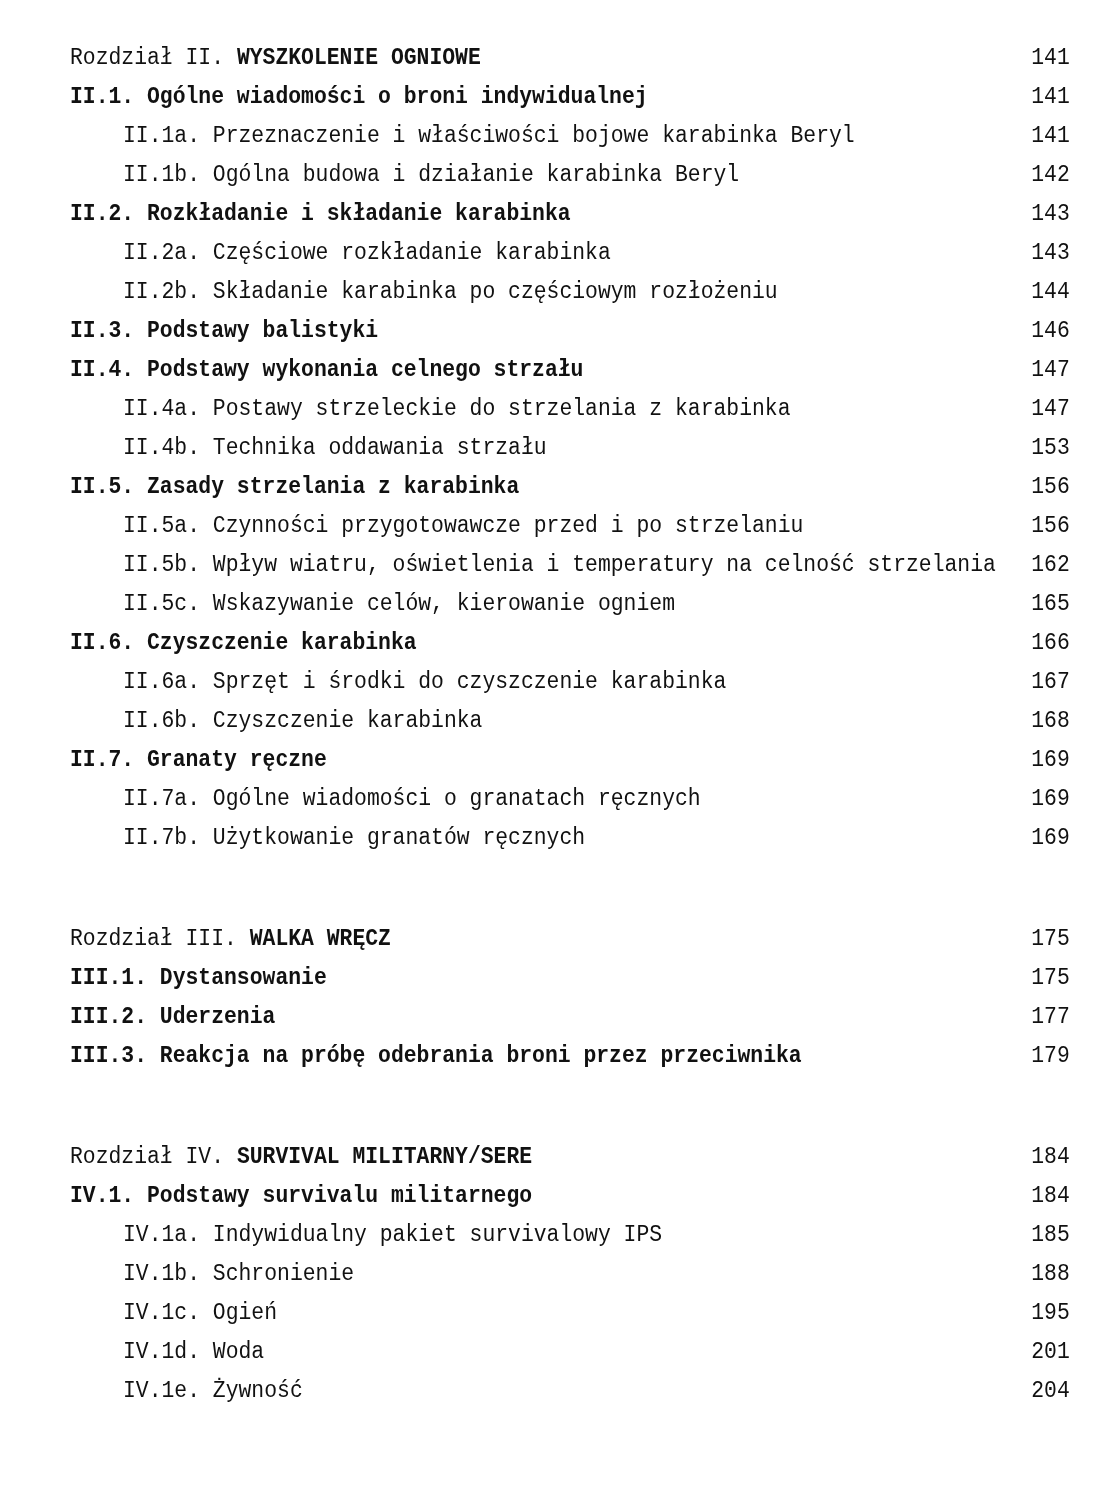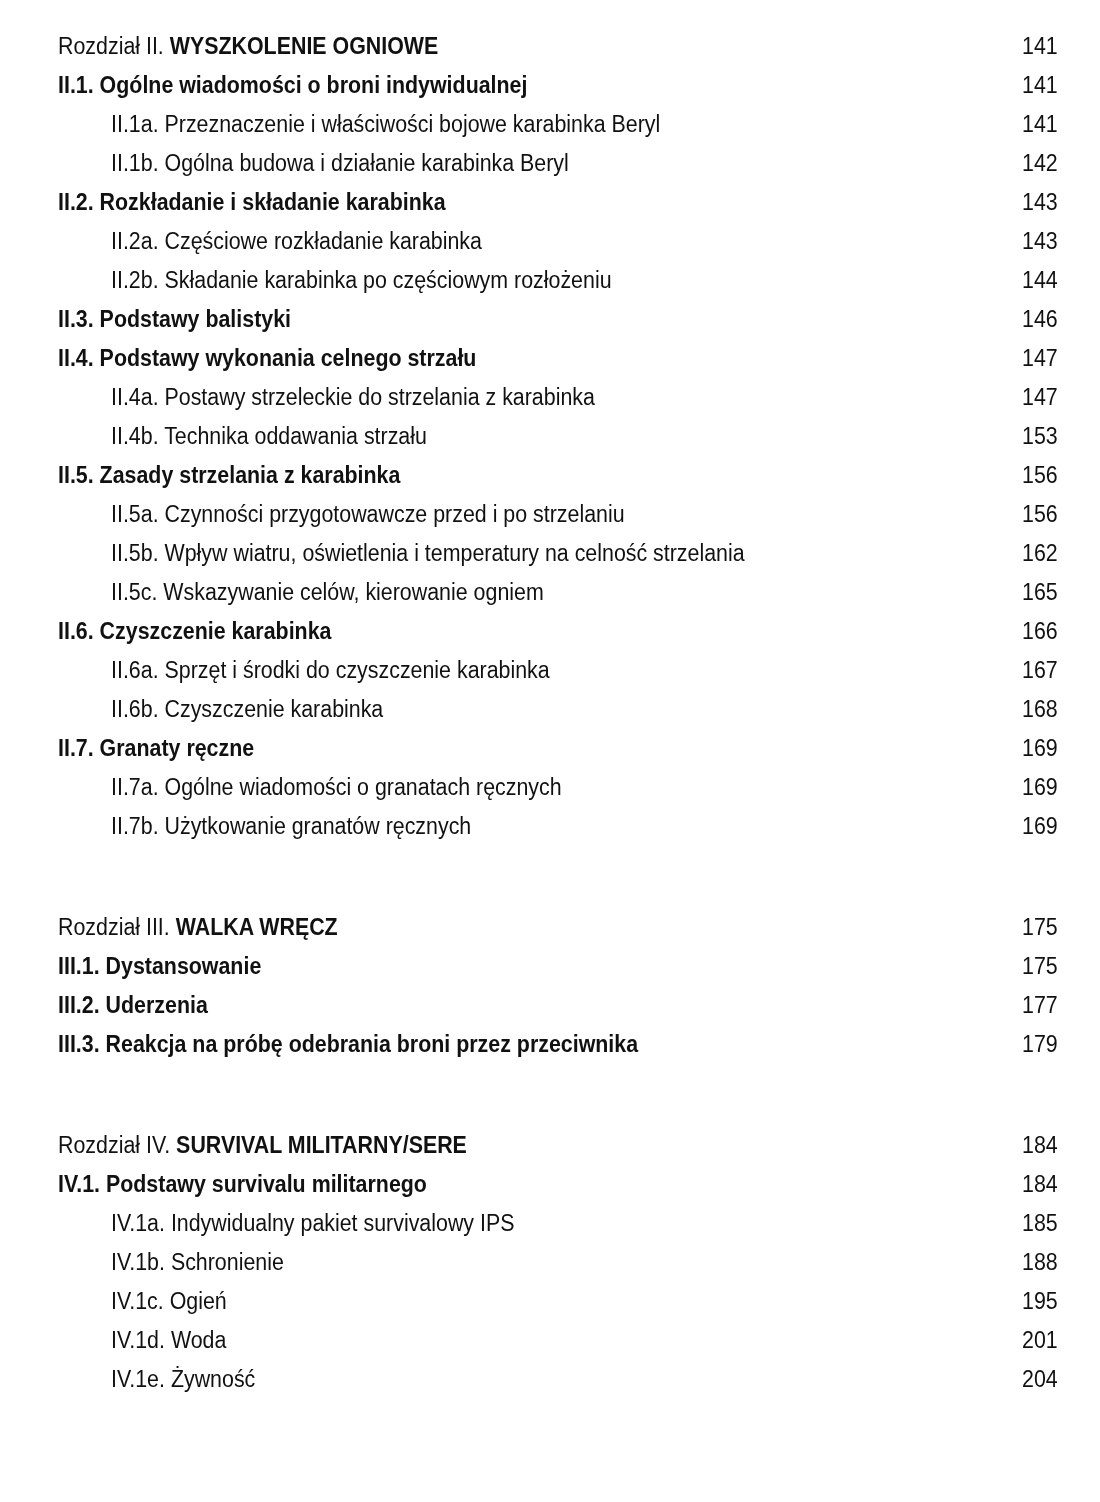--- a/index.html
+++ b/index.html
@@ -1,21 +1,21 @@
 <!DOCTYPE html>
 <html><head>
   <meta charset="utf-8">
   <style>
     html, body { margin: 0; padding: 0; background: #ffffff; }
     body {
       width: 1100px; height: 1502px; position: relative; overflow: hidden;
       font-family: "Liberation Sans", sans-serif; color: #111111;
     }
     .toc { position: absolute; left: 58px; top: 27px; width: 980px; }
-    .chapter-block { margin: 0; }
+    .chapter-block { margin: 12px; font-family: Liberation Mono, monospace; }
     .chapter-block + .chapter-block { margin-top: 62px; }
     .row {
       display: flex; justify-content: space-between; align-items: baseline;
       height: 39px; line-height: 39px; font-size: 23px;
       transform: scaleX(0.93); transform-origin: left center; width: 1075px;
     }
     .row .title { white-space: nowrap; }
     .row .page { text-align: right; width: 60px; }
     .row.chapter .prefix { font-weight: normal; }
     .row.chapter .name { font-weight: bold; }

